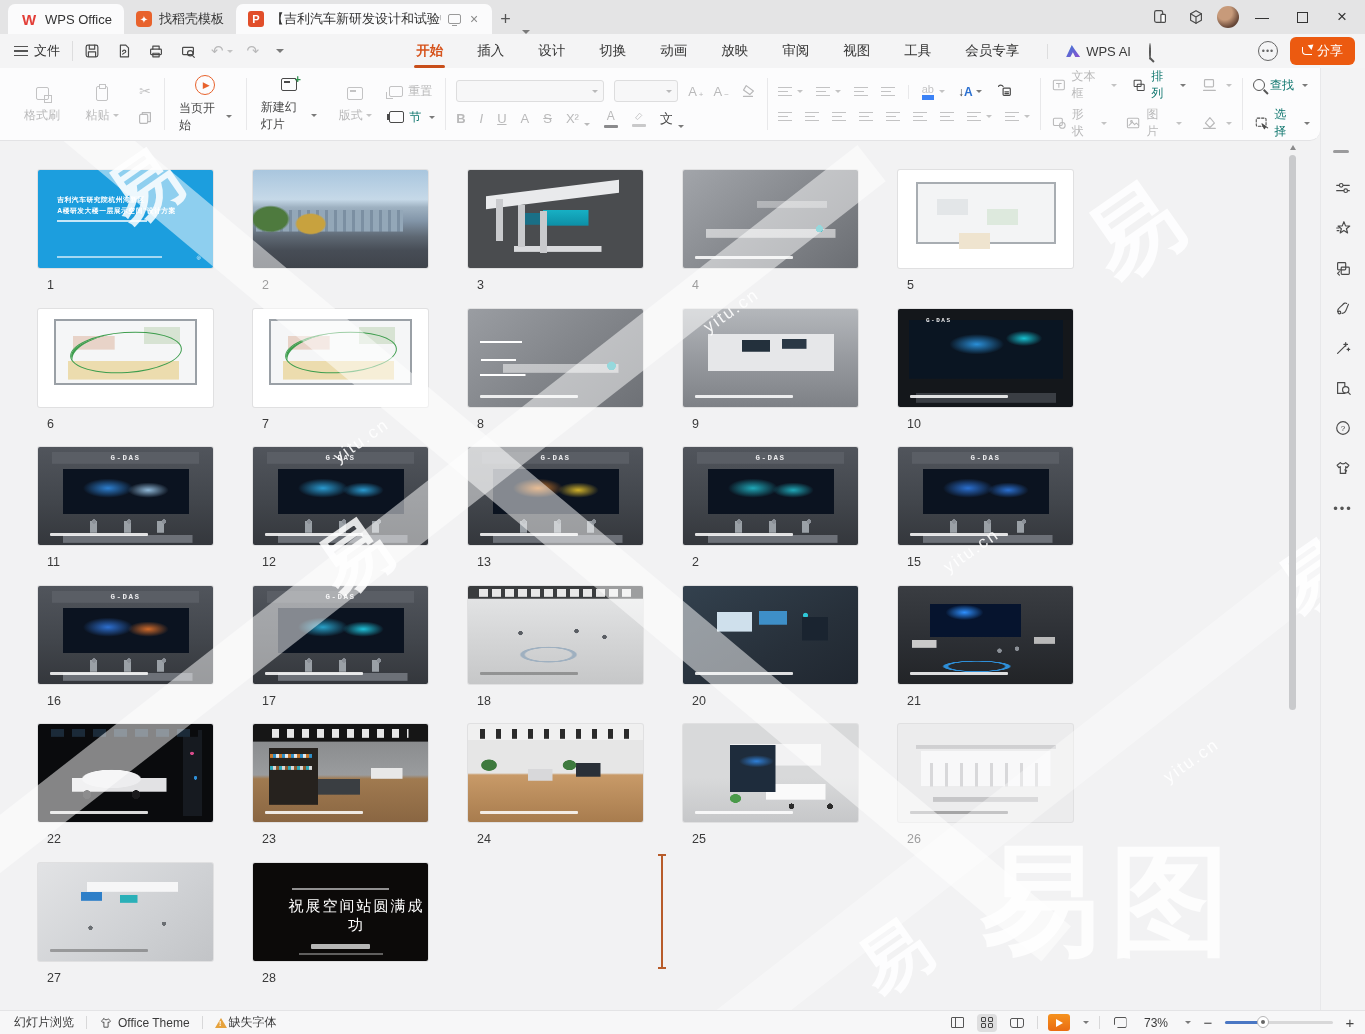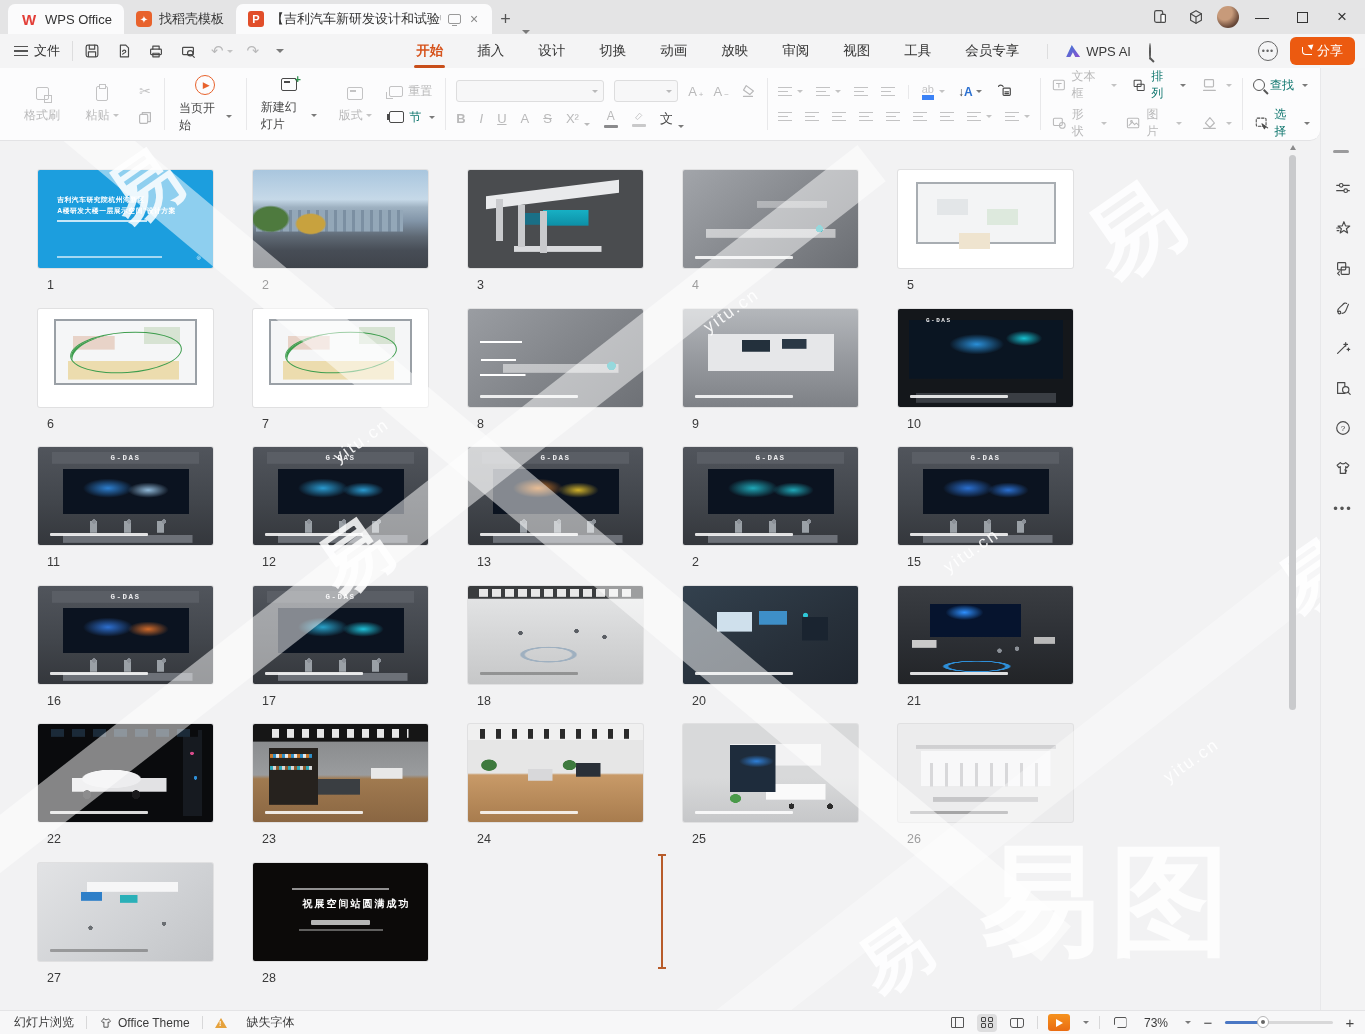--- a/index.html
+++ b/index.html
@@ -288,21 +288,21 @@
     linear-gradient(#2e7fc8,#2e7fc8),linear-gradient(#2ab0b8,#2ab0b8),
     linear-gradient(#f6f6f7,#f6f6f7),
     radial-gradient(circle 3px at 72% 62%, #6a6e72 0 70%, transparent 75%),
     radial-gradient(circle 3px at 30% 66%, #6a6e72 0 70%, transparent 75%),
     linear-gradient(140deg,#e2e3e5 0%,#cfd1d4 60%,#c2c4c7 100%);
     background-position:28% 32%,52% 36%,58% 22%,0 0,0 0,0 0;
     background-size:12% 9%,10% 8%,52% 10%,100% 100%,100% 100%,100% 100%; }
   .s28 { background-color:#0c0a09; }
   .closing { position:absolute; left:0; right:0; top:26%; text-align:center; color:#fff; }
   .closing .pre { margin:0 auto 7px; width:55%; height:2px; background:rgba(255,255,255,0.55); }
-  .closing .main { font-size:10px; letter-spacing:2px; font-weight:bold;padding-left:32px; }
+  .closing .main { font-size:15px; letter-spacing:2px; font-weight:normal;padding-left:32px; }
   .closing .logo { margin:9px auto 0; width:34%; height:5px; background:rgba(255,255,255,0.7); border-radius:1px; }
   .closing .dots { margin:4px auto 0; width:48%; height:2px; background:rgba(255,255,255,0.35); }
 
   
   .insert-caret { position:absolute; left:661px; top:714px; width:2px; height:113px; background:#b85c2a; }
   .insert-caret:before, .insert-caret:after { content:""; position:absolute; left:-3px; width:8px; height:2px; background:#b85c2a; }
   .insert-caret:before { top:-1px; } .insert-caret:after { bottom:-1px; }
 
   
   .vscroll { position:absolute; left:1288px; top:0; width:10px; height:869px; }
@@ -1016,21 +1016,21 @@
     <div class="sb-left">
       <span>幻灯片浏览</span>
       <span class="sb-div"></span>
       <span style="display:flex;align-items:center;gap:5px;">
         <svg class="sic" viewBox="0 0 20 20" style="width:14px;height:14px;">
             <path d="M7 4 L3.5 7 L5.5 9.5 L7 8.5 V16 H13 V8.5 L14.5 9.5 L16.5 7 L13 4 C12 6 8 6 7 4 Z"></path>
           </svg>
         <span>Office Theme</span>
       </span>
       <span class="sb-div"></span>
-      <span style="display:flex;align-items:center;gap:20px;">
+      <span style="display:flex;align-items:center;gap:2px;">
         <span class="warn-tri"></span>
         <span>缺失字体</span>
       </span>
     </div>
     <div class="sb-right">
       <span class="vw-ic">
           <span class="i-normal"></span>
         </span>
       <span class="vw-ic active">
           <span class="i-grid">

